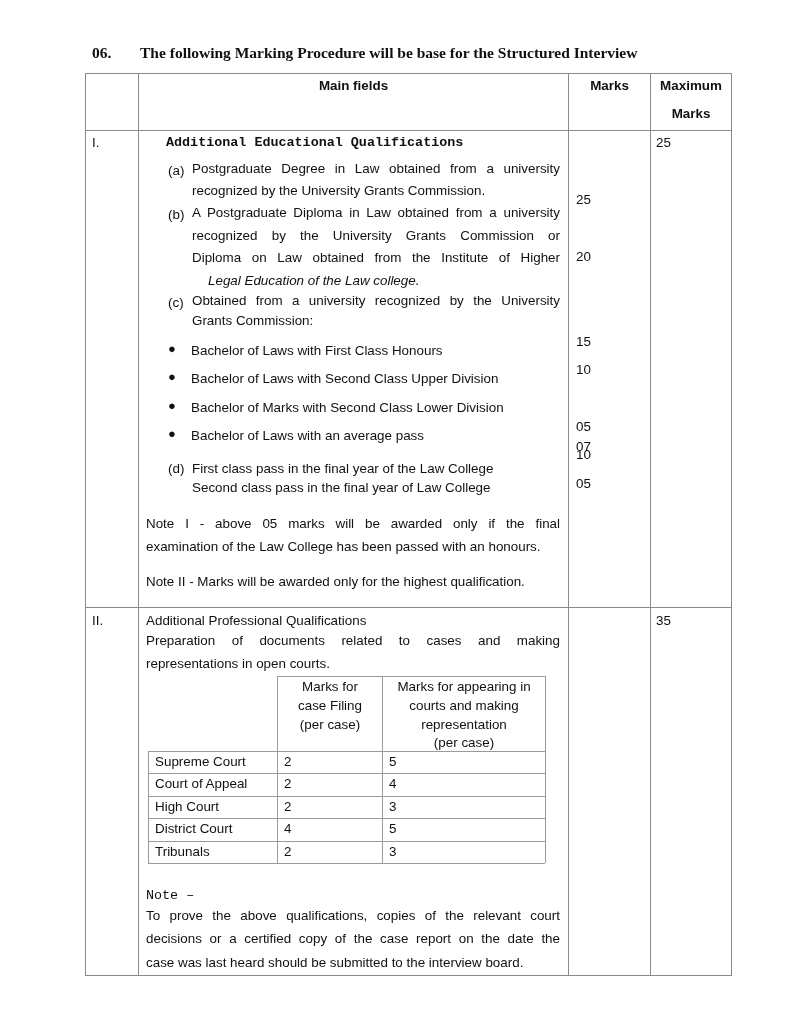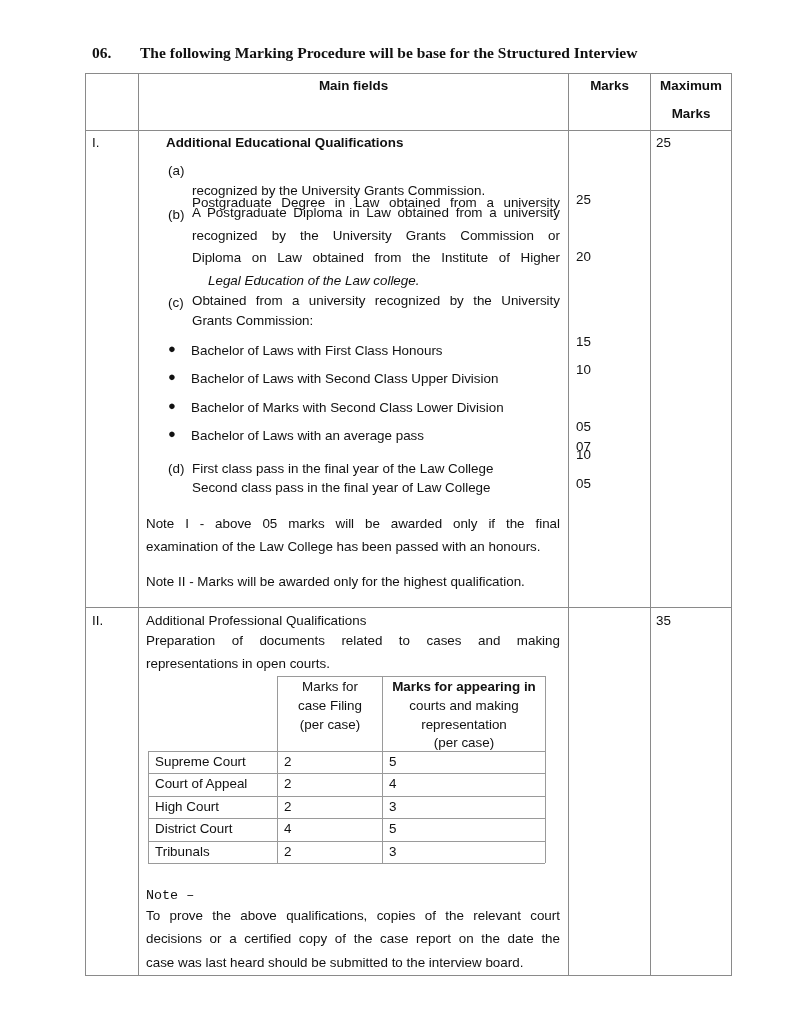--- a/index.html
+++ b/index.html
@@ -35,25 +35,25 @@
   <div class="vline" style="left:568px; top:73px; height:903px;"></div>
   <div class="vline" style="left:650px; top:73px; height:903px;"></div>
   <div class="vline" style="left:731px; top:73px; height:903px;"></div>
 
   <div class="txt bold center" style="left:139px; width:429px; top:76px;">Main fields</div>
   <div class="txt bold center" style="left:569px; width:81px; top:76px;">Marks</div>
   <div class="txt bold center" style="left:651px; width:80px; top:76px;">Maximum</div>
   <div class="txt bold center" style="left:651px; width:80px; top:104px;">Marks</div>
 
   <div class="txt" style="left:92px; top:133px;">I.</div>
-  <div class="txt bold" style="left:166px; top:133px;">Additional Educational Qualifications</div>
+  <div class="txt bold" style="left:166px; top:133px;font-family:Liberation Mono, monospace;">Additional Educational Qualifications</div>
   <div class="txt" style="left:656px; top:133px;">25</div>
 
   <div class="txt" style="left:168px; top:161px;">(a)</div>
-  <div class="just" style="left:192px; top:158px; width:368px;margin-top:34px;">Postgraduate Degree in Law obtained from a university</div>
+  <div class="just" style="left:192px; top:158px; width:368px;">Postgraduate Degree in Law obtained from a university</div>
   <div class="txt" style="left:192px; top:181px;">recognized by the University Grants Commission.</div>
   <div class="txt" style="left:576px; top:190px;">25</div>
 
   <div class="txt" style="left:168px; top:205px;">(b)</div>
   <div class="just" style="left:192px; top:202px; width:368px;">A Postgraduate Diploma in Law obtained from a university</div>
   <div class="just" style="left:192px; top:225px; width:368px;">recognized by the University Grants Commission or</div>
   <div class="just" style="left:192px; top:247px; width:368px;">Diploma on Law obtained from the Institute of Higher</div>
   <div class="txt" style="left:208px; top:271px;font-style:italic;">Legal Education of the Law college.</div>
   <div class="txt" style="left:576px; top:247px;">20</div>
 
@@ -103,21 +103,21 @@
     <div class="hline ithin" style="left:148px; top:863px; width:397px;"></div>
     <div class="vline ithin" style="left:148px; top:751px; height:112px;"></div>
     <div class="vline ithin" style="left:277px; top:676px; height:187px;"></div>
     <div class="vline ithin" style="left:382px; top:676px; height:187px;"></div>
     <div class="vline ithin" style="left:545px; top:676px; height:187px;"></div>
 
     <div class="txt center" style="left:278px; width:104px; top:677px; line-height:19px;">Marks for</div>
     <div class="txt center" style="left:278px; width:104px; top:696px; line-height:19px;">case Filing</div>
     <div class="txt center" style="left:278px; width:104px; top:715px; line-height:19px;">(per case)</div>
 
-    <div class="txt center" style="left:383px; width:162px; top:677px; line-height:19px;font-weight:bold;">Marks for appearing in</div>
+    <div class="txt center" style="left:383px; width:162px; top:677px; line-height:19px;">Marks for appearing in</div>
     <div class="txt center" style="left:383px; width:162px; top:696px; line-height:19px;">courts and making</div>
     <div class="txt center" style="left:383px; width:162px; top:715px; line-height:19px;">representation</div>
     <div class="txt center" style="left:383px; width:162px; top:734px; line-height:17px;">(per case)</div>
 
     <div class="cellt" style="left:155px; top:751px;">Supreme Court</div>
     <div class="cellt" style="left:284px; top:751px;">2</div>
     <div class="cellt" style="left:389px; top:751px;">5</div>
 
     <div class="cellt" style="left:155px; top:773px;">Court of Appeal</div>
     <div class="cellt" style="left:284px; top:773px;">2</div>

